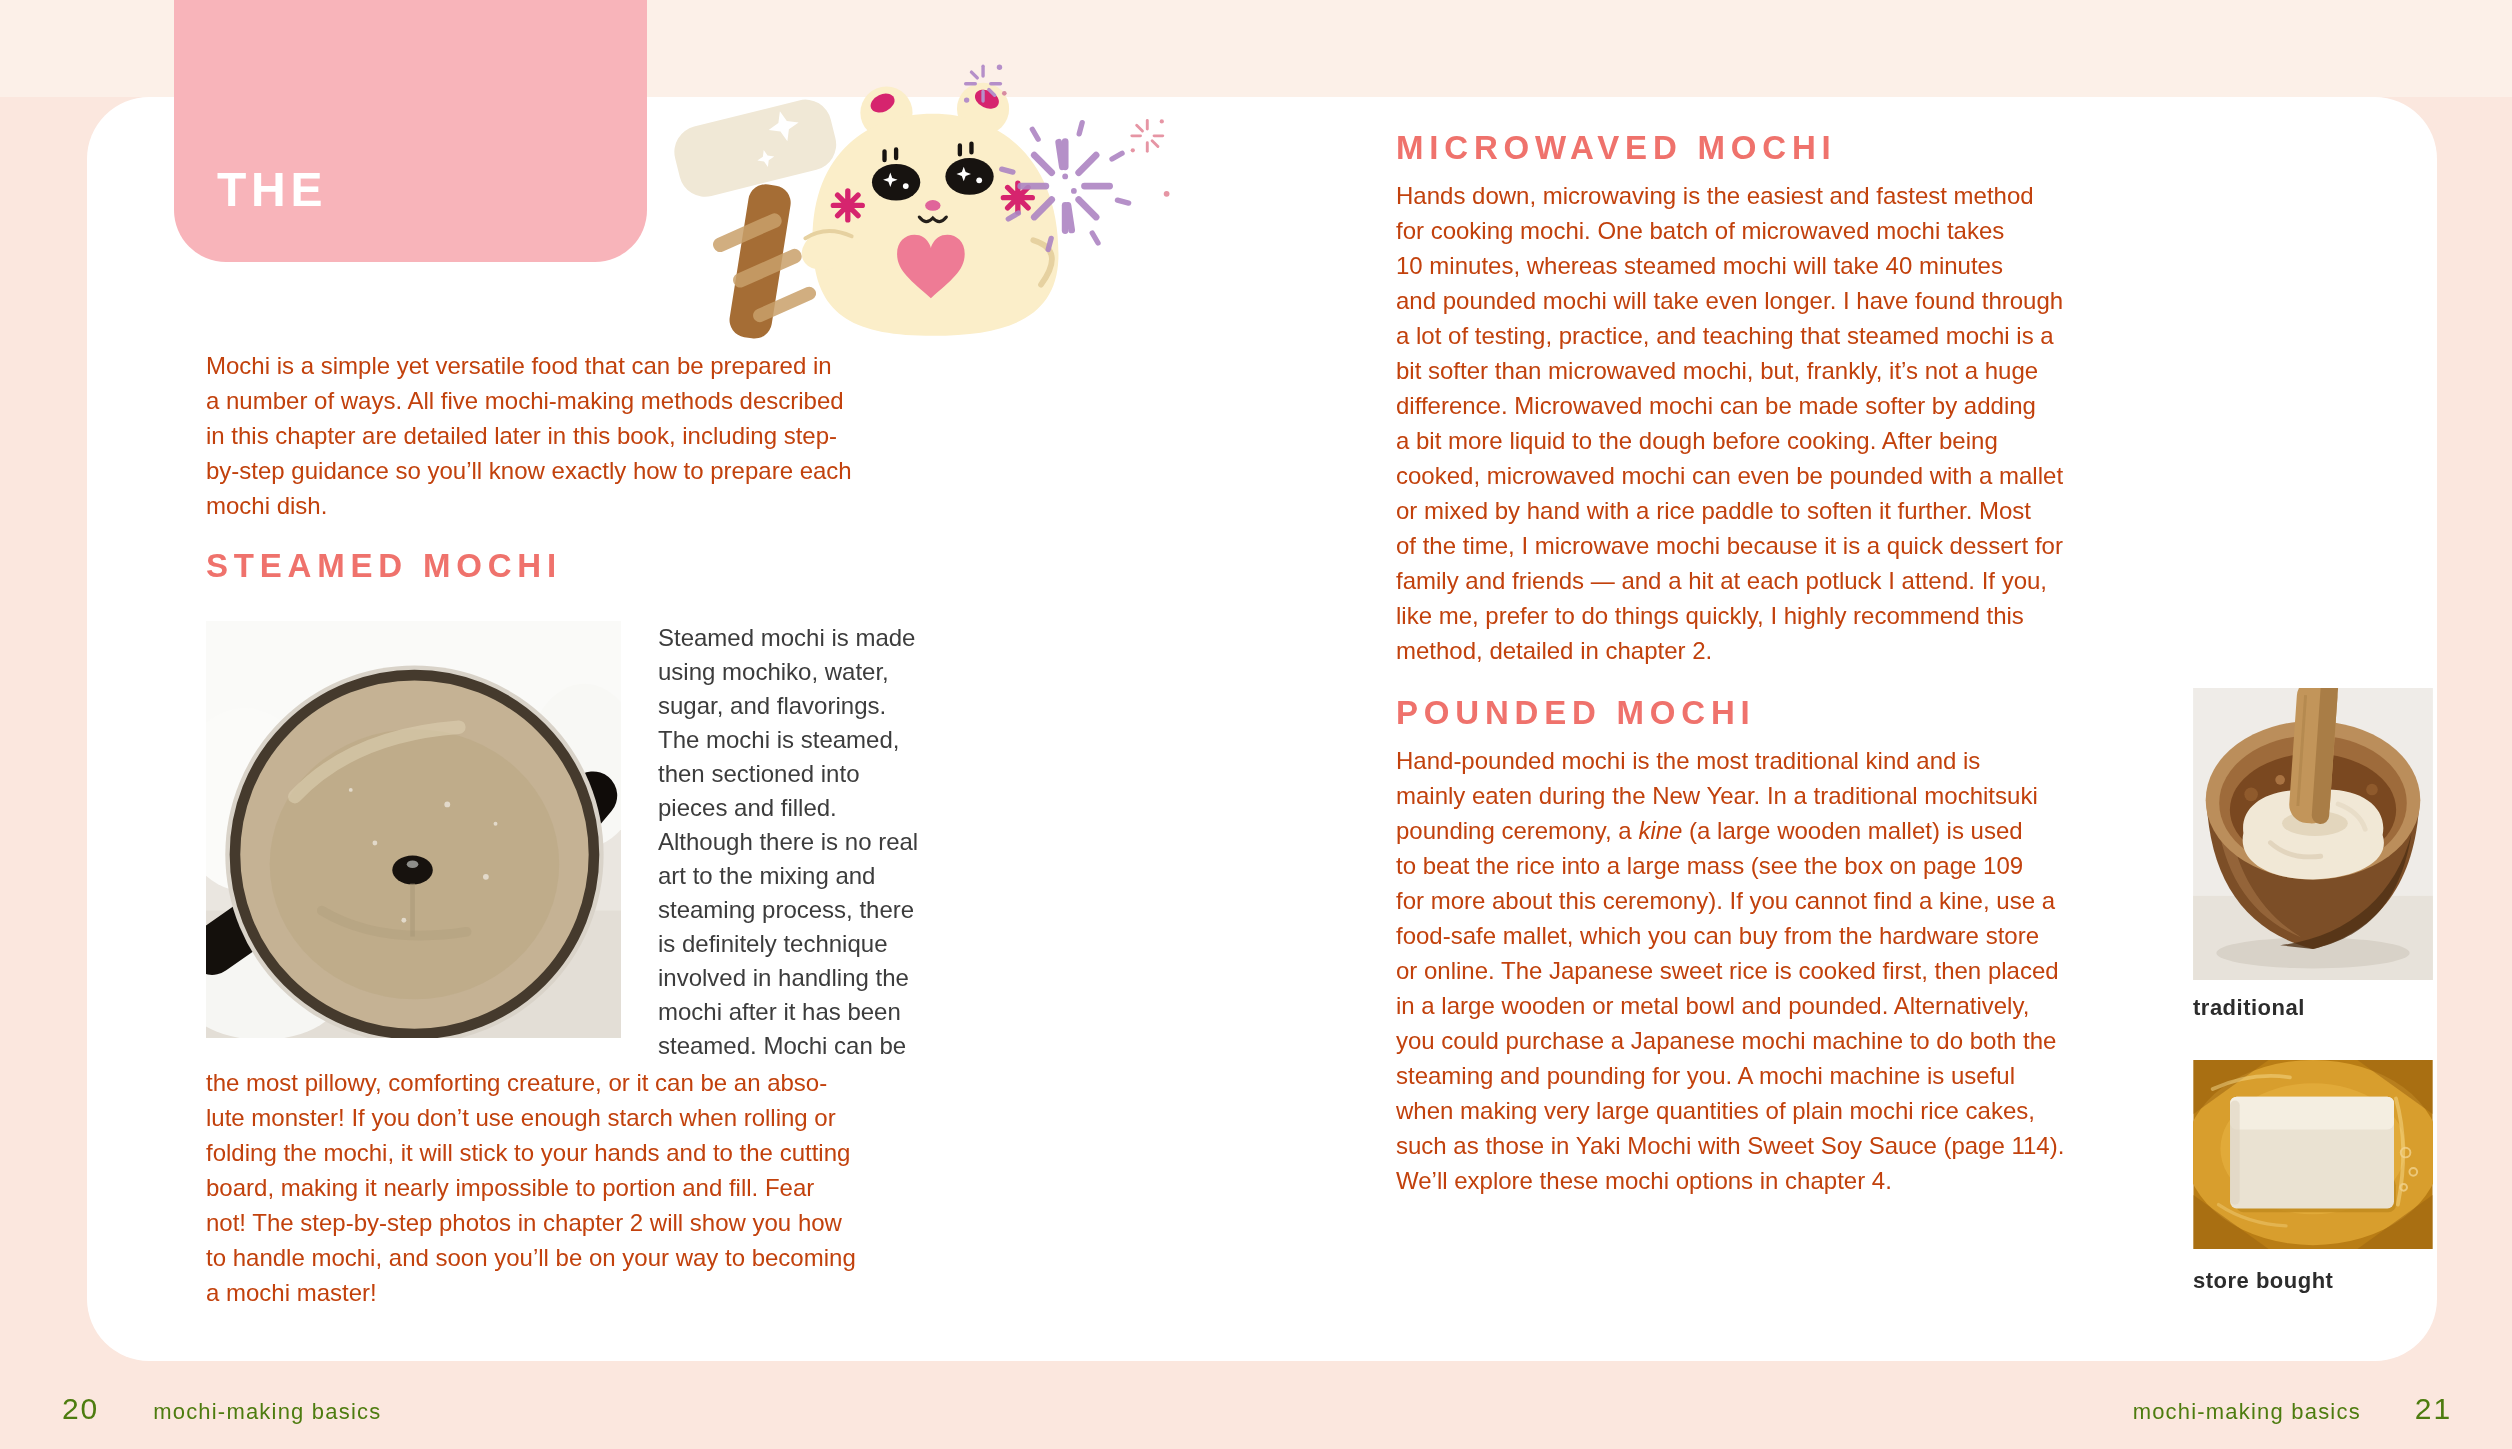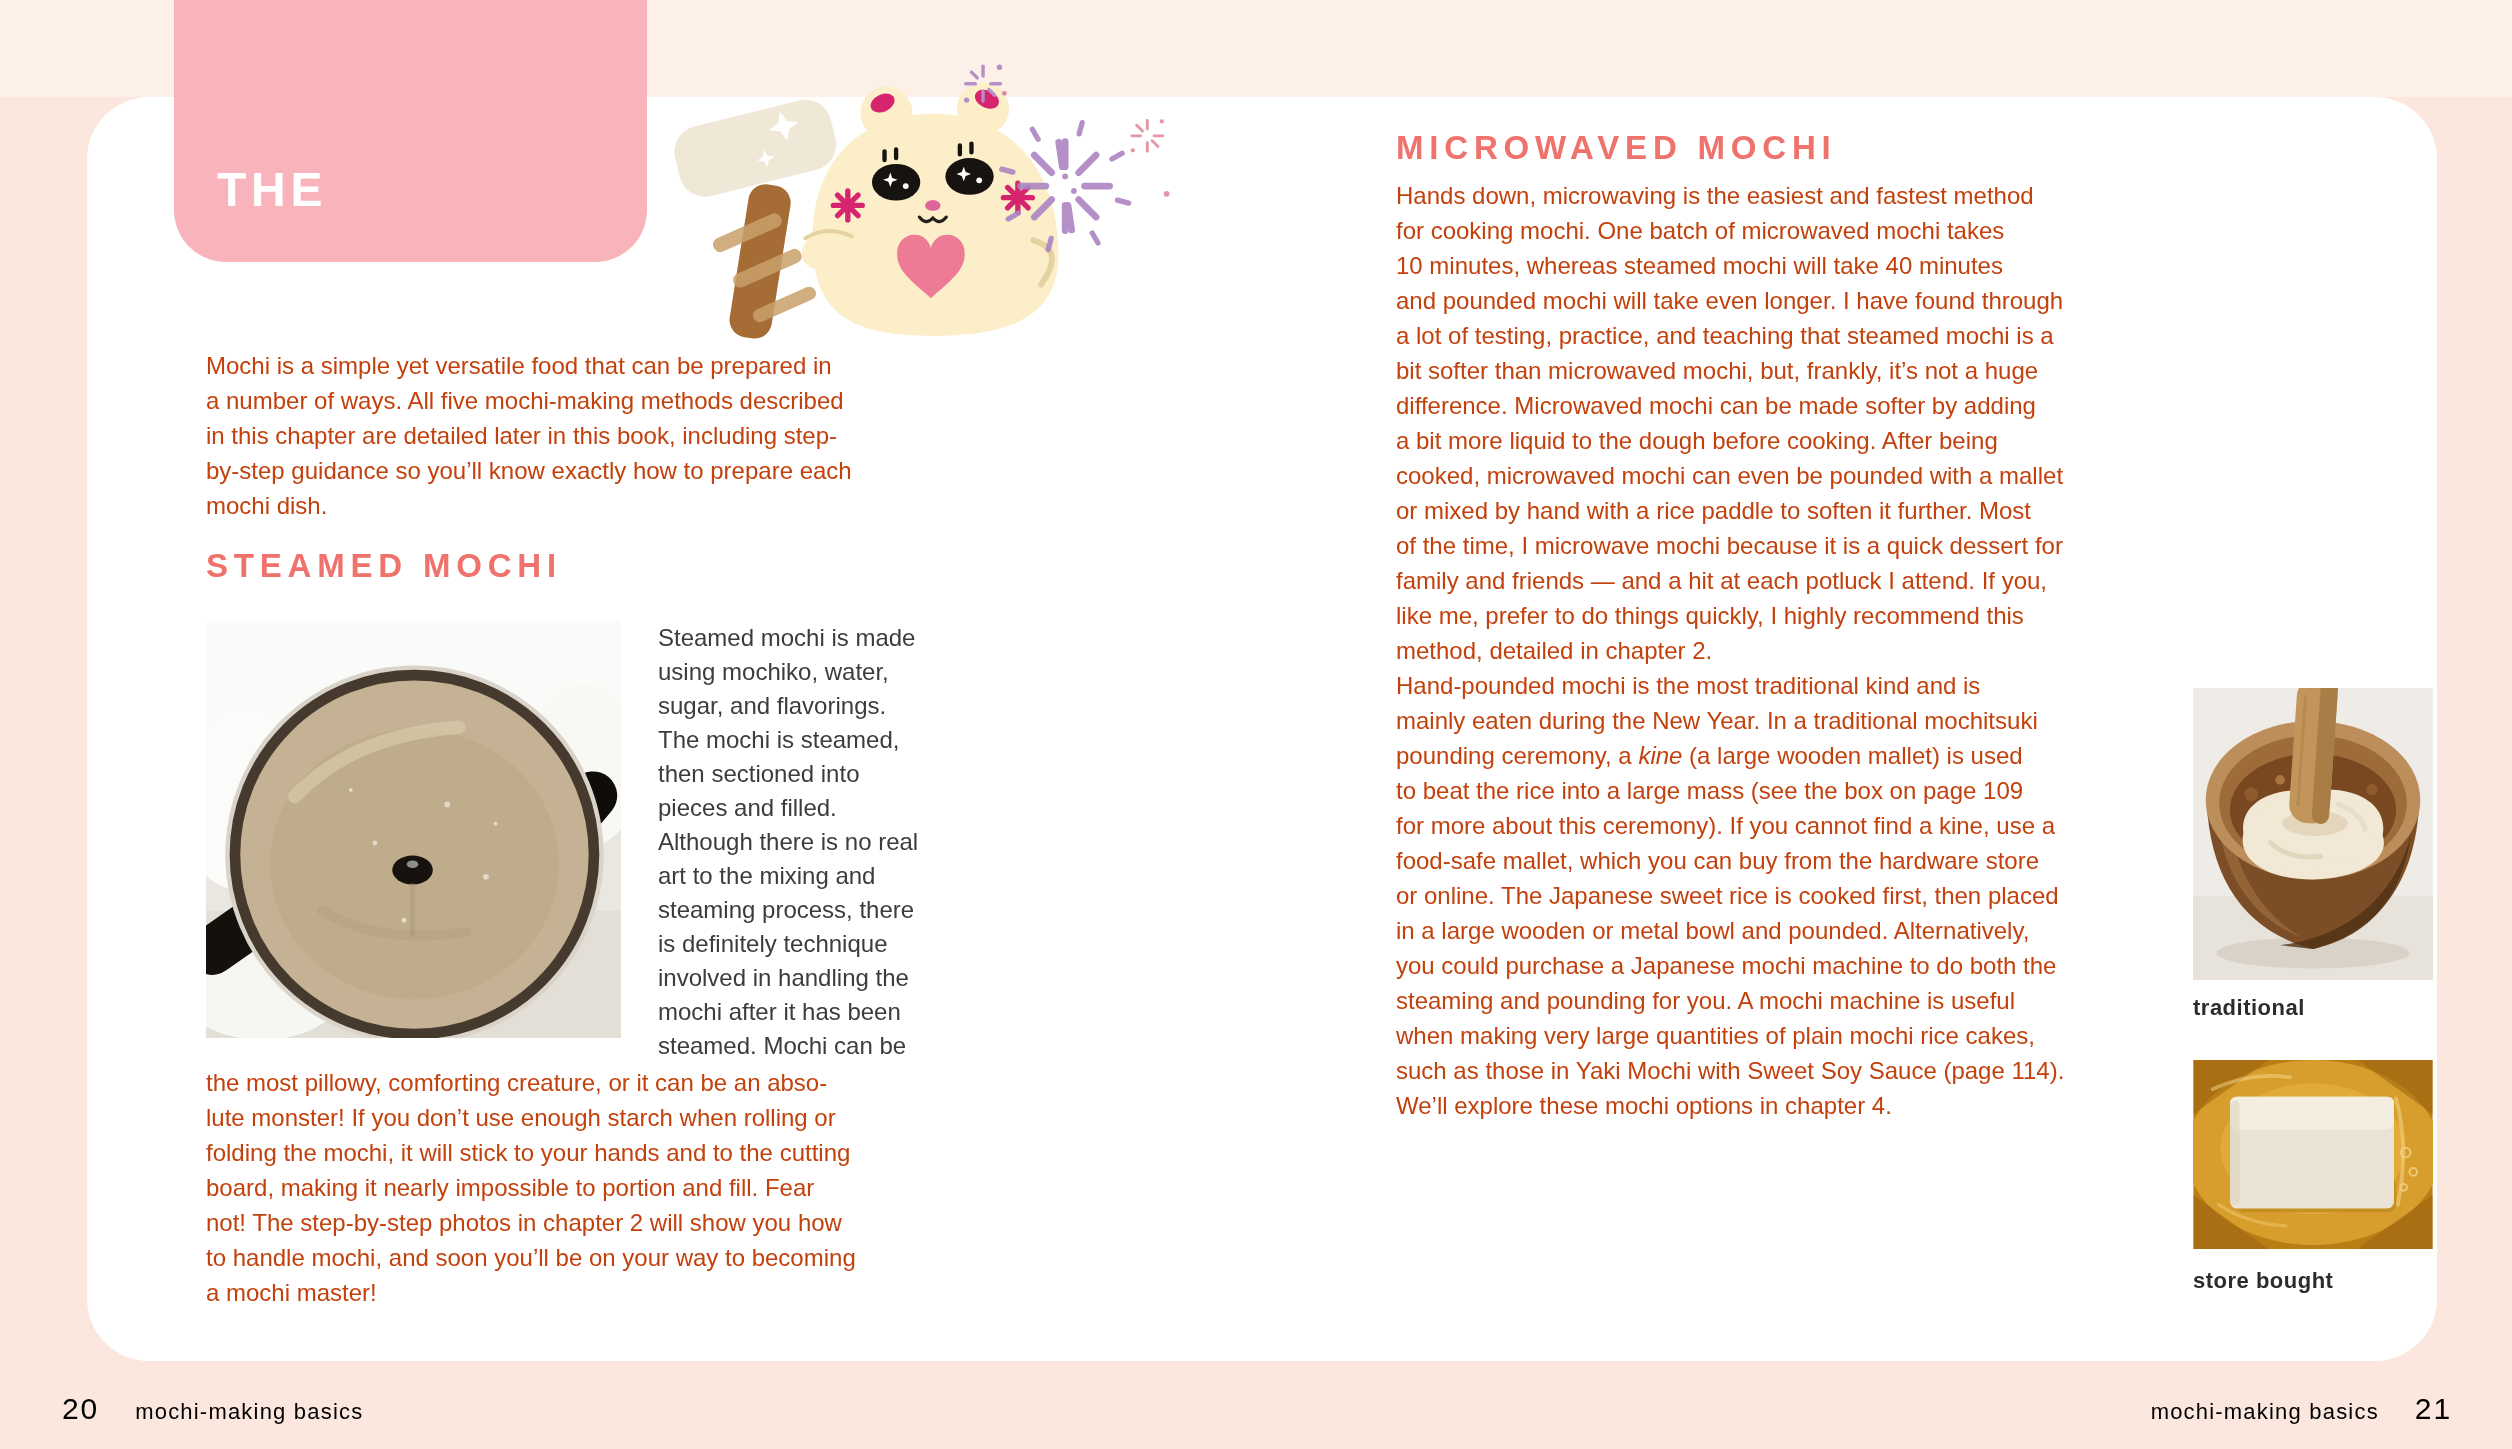--- a/index.html
+++ b/index.html
@@ -33,21 +33,21 @@
   .right-col .section-heading{margin-bottom:11.6px;}
   .pounded-heading{margin-top:27px;margin-bottom:11.6px;}
   .indent-para{text-indent:39px;margin-top:0;}
   .italic{font-style:italic;}
   .sidebar-figure{position:absolute;left:2193px;}
   .fig-traditional{top:688px;}
   .fig-store{top:1060px;}
   .caption{position:absolute;left:2193px;font-size:22px;font-weight:700;letter-spacing:0.5px;color:#2c2c2c;}
   .caption-traditional{top:995px;}
   .caption-store{top:1268px;}
-  .footer{position:absolute;top:1392px;display:flex;align-items:baseline;gap:36px;color:#000000;justify-content:center;}
+  .footer{position:absolute;top:1392px;display:flex;align-items:baseline;gap:54px;color:#4d7c0f;justify-content:center;}
   .footer-left{left:62px;}
   .footer-right{right:60px;}
   .footer .page-num{font-size:30px;letter-spacing:1.9px;}
   .footer .folio{font-size:22px;letter-spacing:1.2px;}
   .illustration{position:absolute;left:643px;top:39px;}
   svg{display:block;}
 </style>
 </head>
 <body>
 
@@ -232,20 +232,21 @@
 a lot of testing, practice, and teaching that steamed mochi is a
 bit softer than microwaved mochi, but, frankly, it’s not a huge
 difference. Microwaved mochi can be made softer by adding
 a bit more liquid to the dough before cooking. After being
 cooked, microwaved mochi can even be pounded with a mallet
 or mixed by hand with a rice paddle to soften it further. Most
 of the time, I microwave mochi because it is a quick dessert for
 family and friends — and a hit at each potluck I attend. If you,
 like me, prefer to do things quickly, I highly recommend this
 method, detailed in chapter 2.</div>
+  <div class="section-heading pounded-heading">POUNDED MOCHI</div>
   <div class="body-text"><span>Hand-pounded mochi is the most traditional kind and is
 mainly eaten during the New Year. In a traditional mochitsuki
 pounding ceremony, a </span><span class="italic">kine</span><span> (a large wooden mallet) is used
 to beat the rice into a large mass (see the box on page 109
 for more about this ceremony). If you cannot find a kine, use a
 food-safe mallet, which you can buy from the hardware store
 or online. The Japanese sweet rice is cooked first, then placed
 in a large wooden or metal bowl and pounded. Alternatively,
 you could purchase a Japanese mochi machine to do both the
 steaming and pounding for you. A mochi machine is useful

